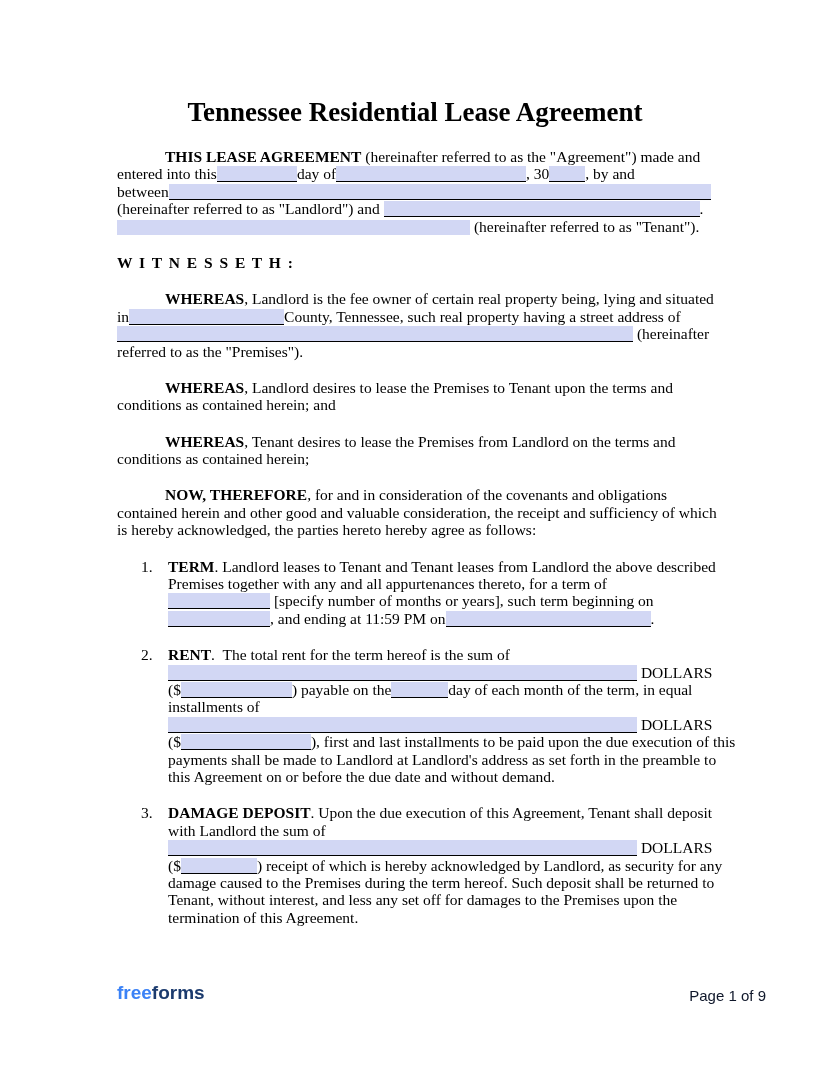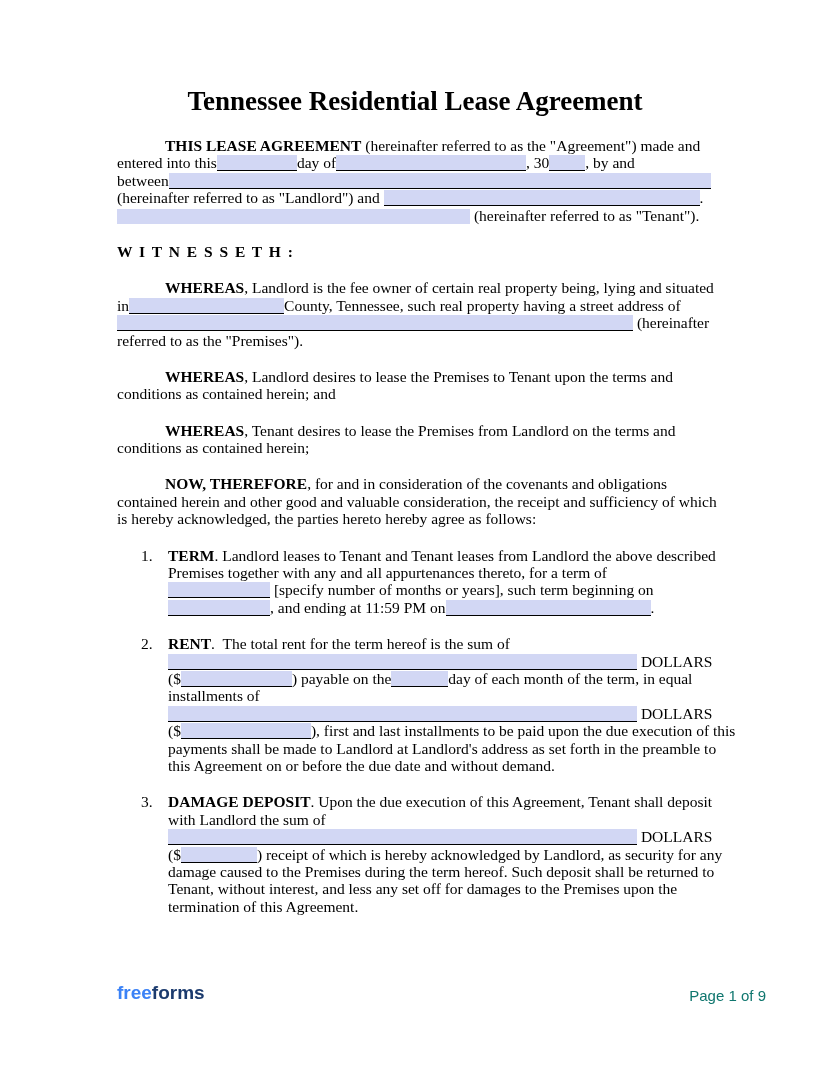--- a/index.html
+++ b/index.html
@@ -1,34 +1,34 @@
 <!DOCTYPE html>
 <html><head>
 <meta charset="utf-8">
 <style>
   html,body{margin:0;padding:0;background:#ffffff;}
   .page{position:relative;width:830px;height:1078px;background:#ffffff;overflow:hidden;
         font-family:"Liberation Serif",serif;font-size:15.5px;color:#000;}
-  .content{position:absolute;left:117px;top:86px;width:596px;}
+  .content{position:absolute;left:117px;top:97px;width:596px;}
   .doc-title{font-weight:bold;font-size:27px;line-height:30px;text-align:center;margin:0 0 21px 0;}
   .blk{margin:0 0 19px 0;}
   .blk.witness{margin-top:11px;}
   .blk.witness b{letter-spacing:1.5px;}
   .ln{white-space:pre;line-height:17.4px;height:17.4px;}
   .ln.ind{padding-left:48px;margin-top:12px;}
   .blk.list{position:relative;padding-left:51px;}
   .num{position:absolute;left:24px;top:0;line-height:17.4px;}
   .blank{display:inline-block;height:15px;background:#d2d7f4;vertical-align:-3px;}
   .blank.u{border-bottom:1.5px solid #000;}
   .footer-logo{position:absolute;left:117px;top:982px;font-family:"Liberation Sans",sans-serif;
                font-weight:bold;font-size:19px;line-height:22px;}
   .footer-logo .free{color:#3b82f6;}
   .footer-logo .forms{color:#1c3b6e;}
   .page-num{position:absolute;right:64px;top:987px;font-family:"Liberation Sans",sans-serif;
-            font-size:15px;line-height:18px;color:#0f766e;}
+            font-size:15px;line-height:18px;color:#0f172a;}
 </style>
 </head>
 <body>
 
 <div class="page">
   <div class="content">
     <h1 class="doc-title">Tennessee Residential Lease Agreement</h1>
 
   <div class="blk p">
         <div class="ln ind"><b>THIS LEASE AGREEMENT</b><span> (hereinafter referred to as the "Agreement") made and</span></div>

